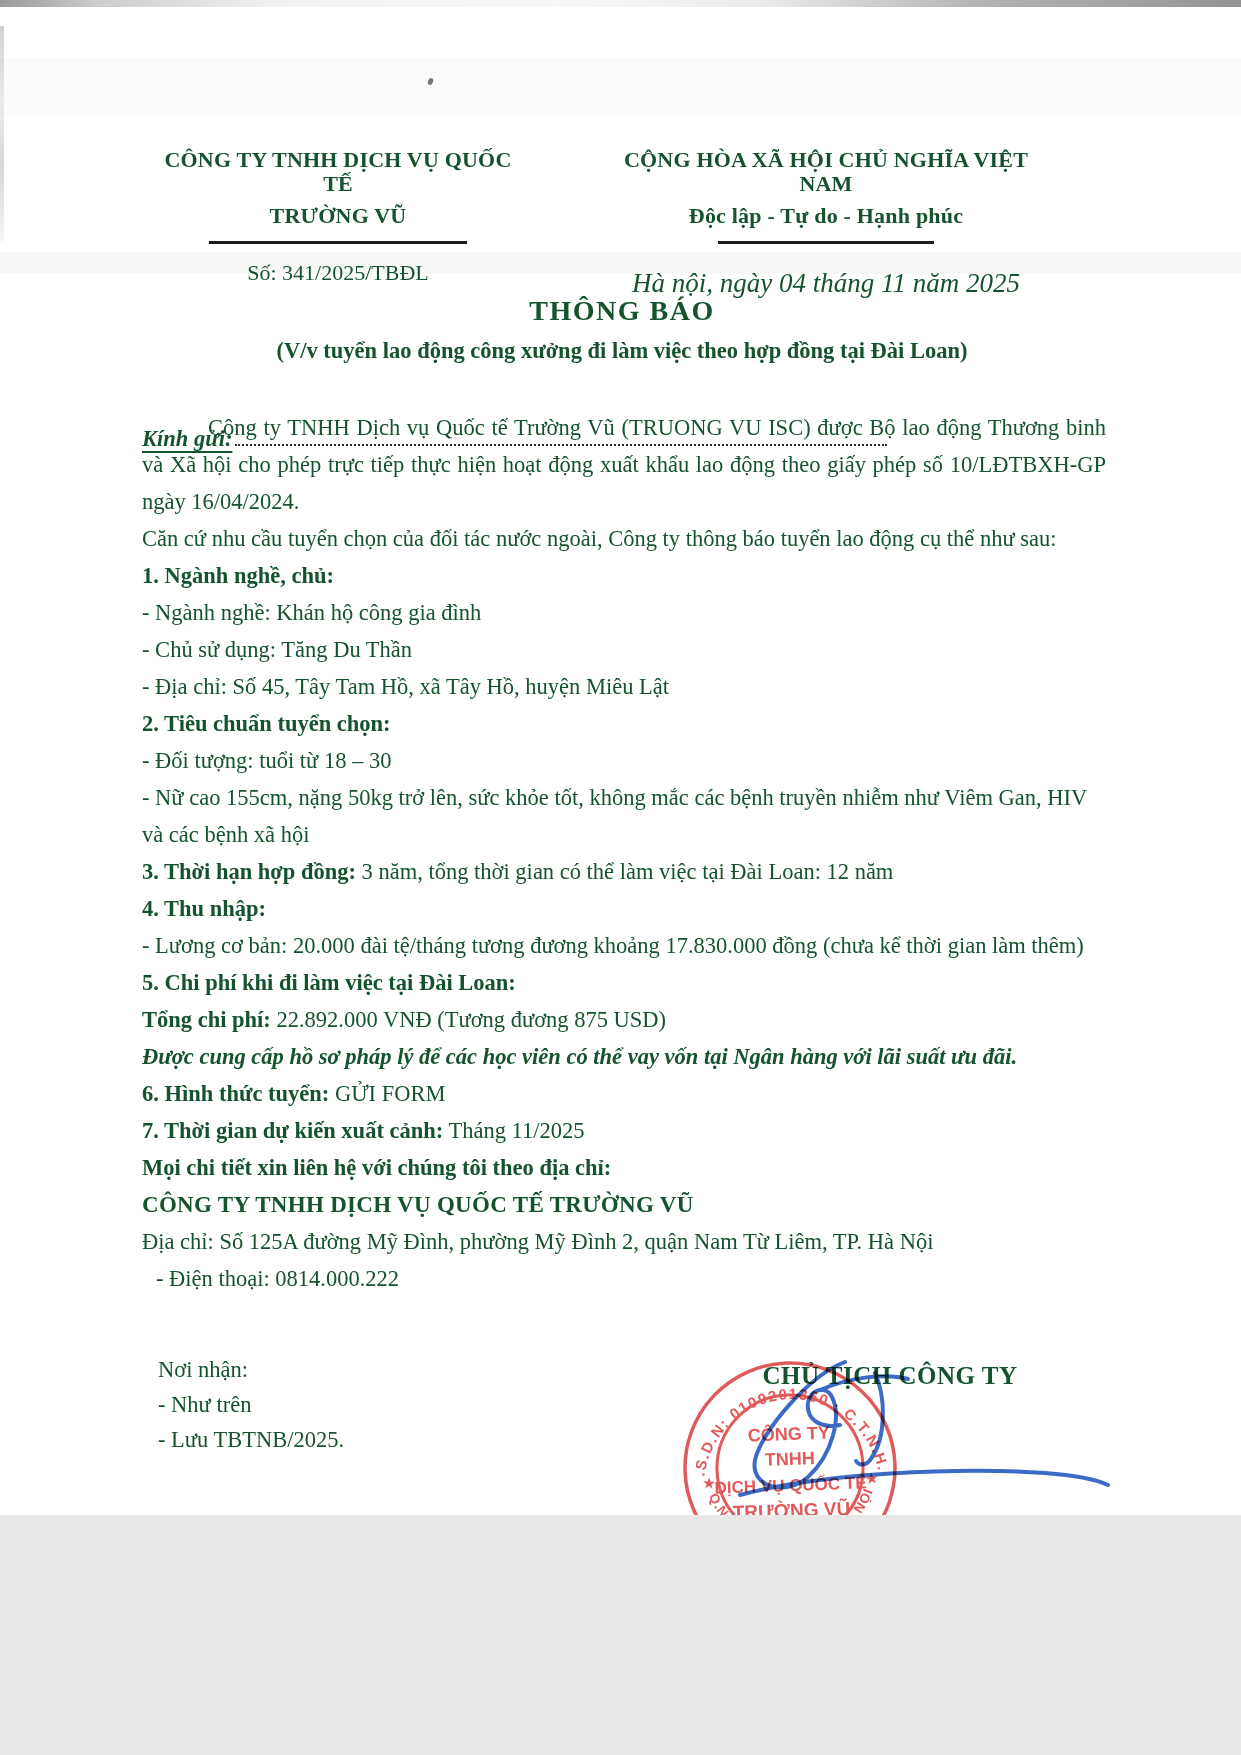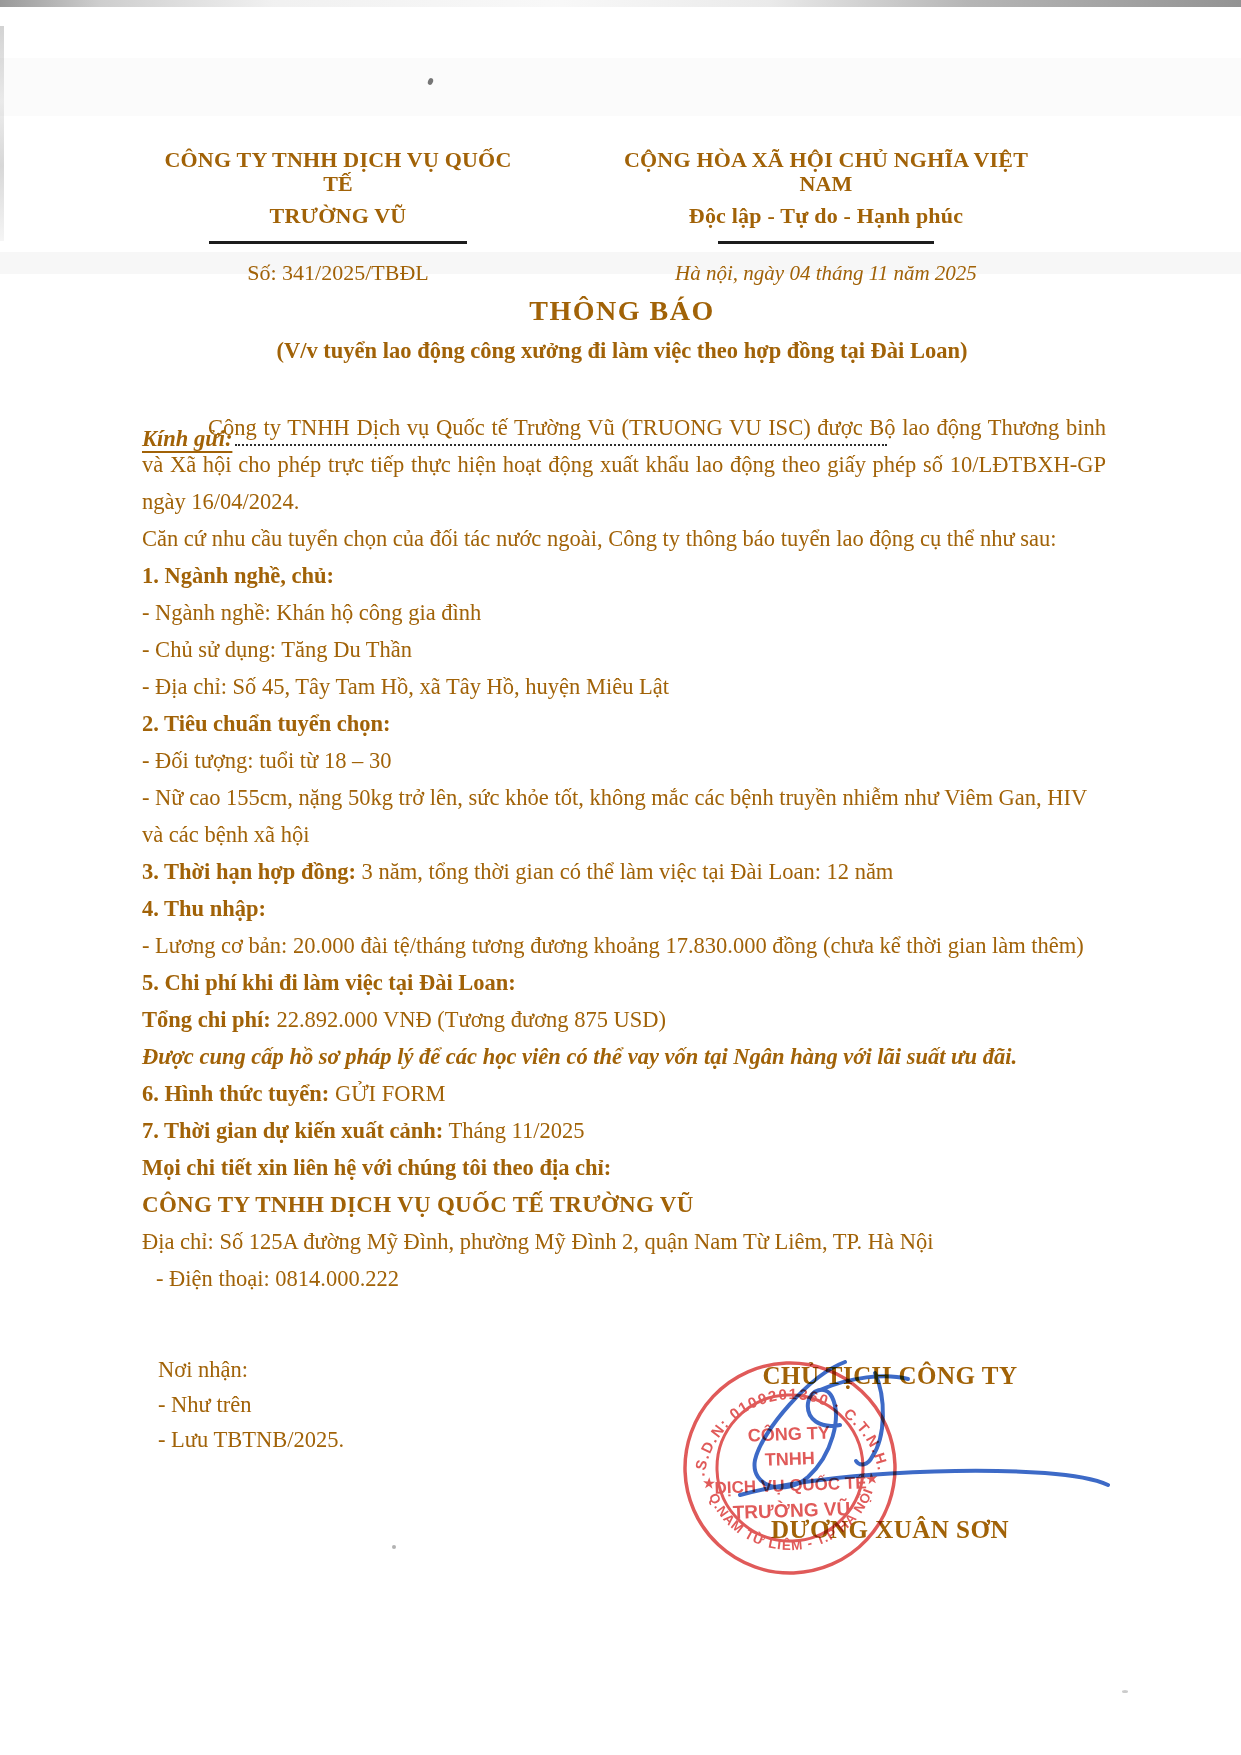--- a/index.html
+++ b/index.html
@@ -1,18 +1,18 @@
 <!DOCTYPE html>
 <html><head>
 <meta charset="utf-8">
 <style>
   html,body{margin:0;padding:0;background:#e8e8e8;}
   .page{
-    position:relative;width:1241px;height:1755px;margin:0 auto;
-    background:#ffffff;color:#a16207;overflow:hidden;
+    position:relative;width:1241px;height:1515px;margin:0 auto;
+    background:#ffffff;color:#14532d;overflow:hidden;
     font-family:"Liberation Serif", serif;
   }
   
   .scan-top{position:absolute;top:0;left:0;width:100%;height:7px;opacity:.75;
     background:linear-gradient(90deg,#777 0%,#bdbdbd 8%,#ececec 22%,#f6f6f6 45%,#e3e3e3 62%,#9d9d9d 78%,#6f6f6f 100%);}
   .scan-left{position:absolute;top:26px;left:0;width:4px;height:215px;opacity:.6;
     background:linear-gradient(#b5b5b5,#e2e2e2 35%,#bdbdbd 65%,#efefef);}
   .band{position:absolute;left:0;width:100%;background:#000;}
   .band.b1{top:58px;height:58px;opacity:.015;}
   .band.b2{top:252px;height:22px;opacity:.03;}
@@ -23,21 +23,21 @@
 
   
   .hdr-left{position:absolute;top:148px;left:152px;width:372px;text-align:center;}
   .hdr-right{position:absolute;top:148px;left:606px;width:440px;text-align:center;}
   .hdr-bold{font-weight:bold;font-size:22px;line-height:24px;letter-spacing:.2px;}
   .hdr-bold + .hdr-bold{margin-top:8px;}
   .hdr-rule{height:3px;background:#1d1d1d;margin:13px auto 0;}
   .hdr-rule.left{width:258px;}
   .hdr-rule.right{width:216px;}
   .doc-number{margin-top:16px;font-size:22px;}
-  .place-date{margin-top:17px;font-size:21px;font-style:italic;}
+  .place-date{margin-top:24px;font-size:27px;font-style:italic;}
 
   
   .title-block{position:absolute;top:296px;left:140px;width:964px;text-align:center;}
   .doc-title{font-size:28px;font-weight:bold;letter-spacing:1.5px;line-height:30px;}
   .doc-subject{font-size:22.5px;font-weight:bold;margin-top:12px;line-height:26px;}
 
   
   .content{position:absolute;top:372px;left:142px;width:964px;
     font-size:22.5px;line-height:37px;}
   .content p{margin:0;}

